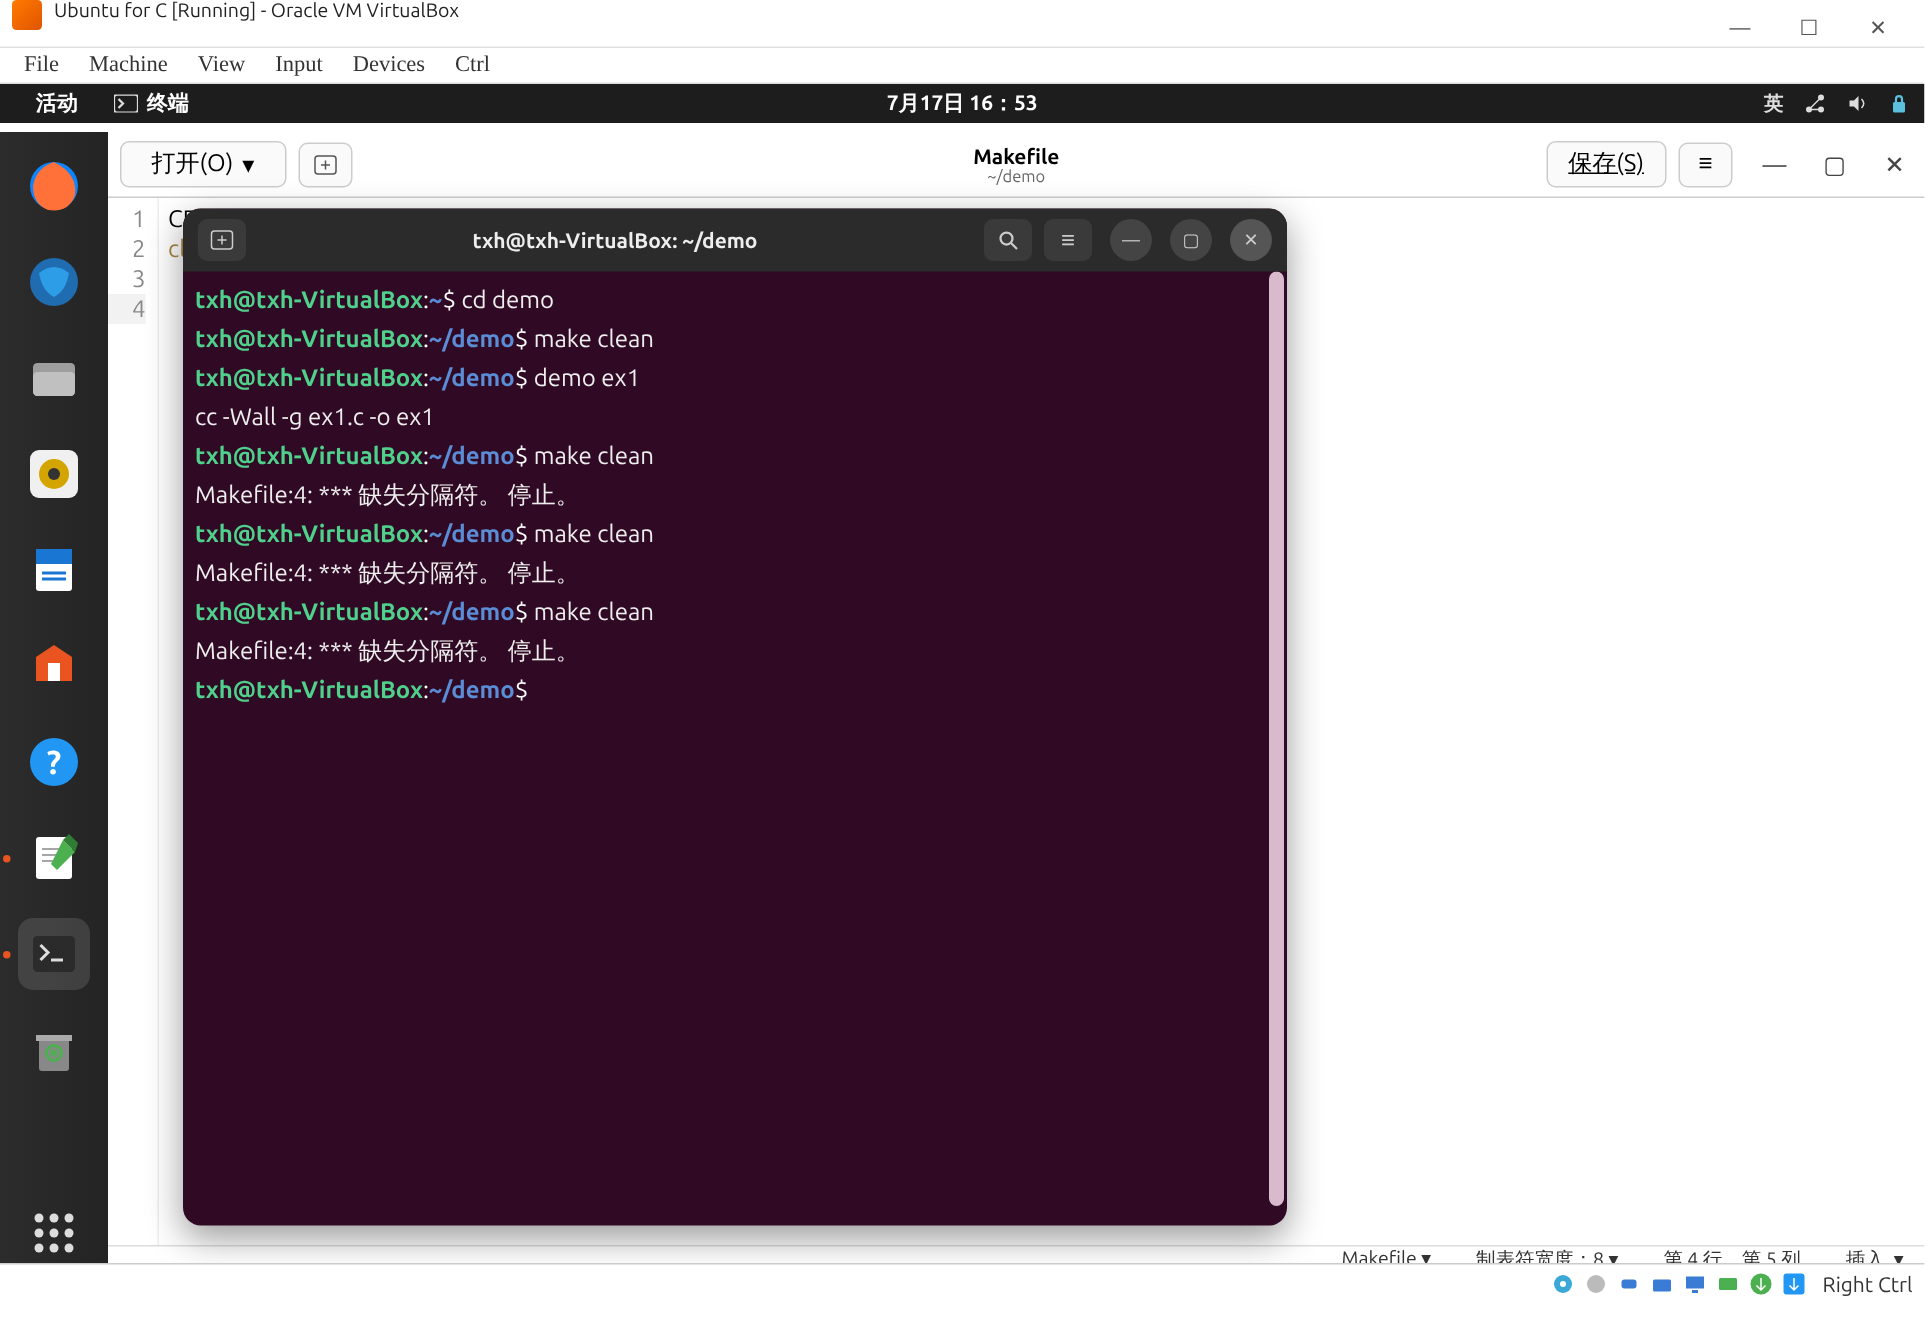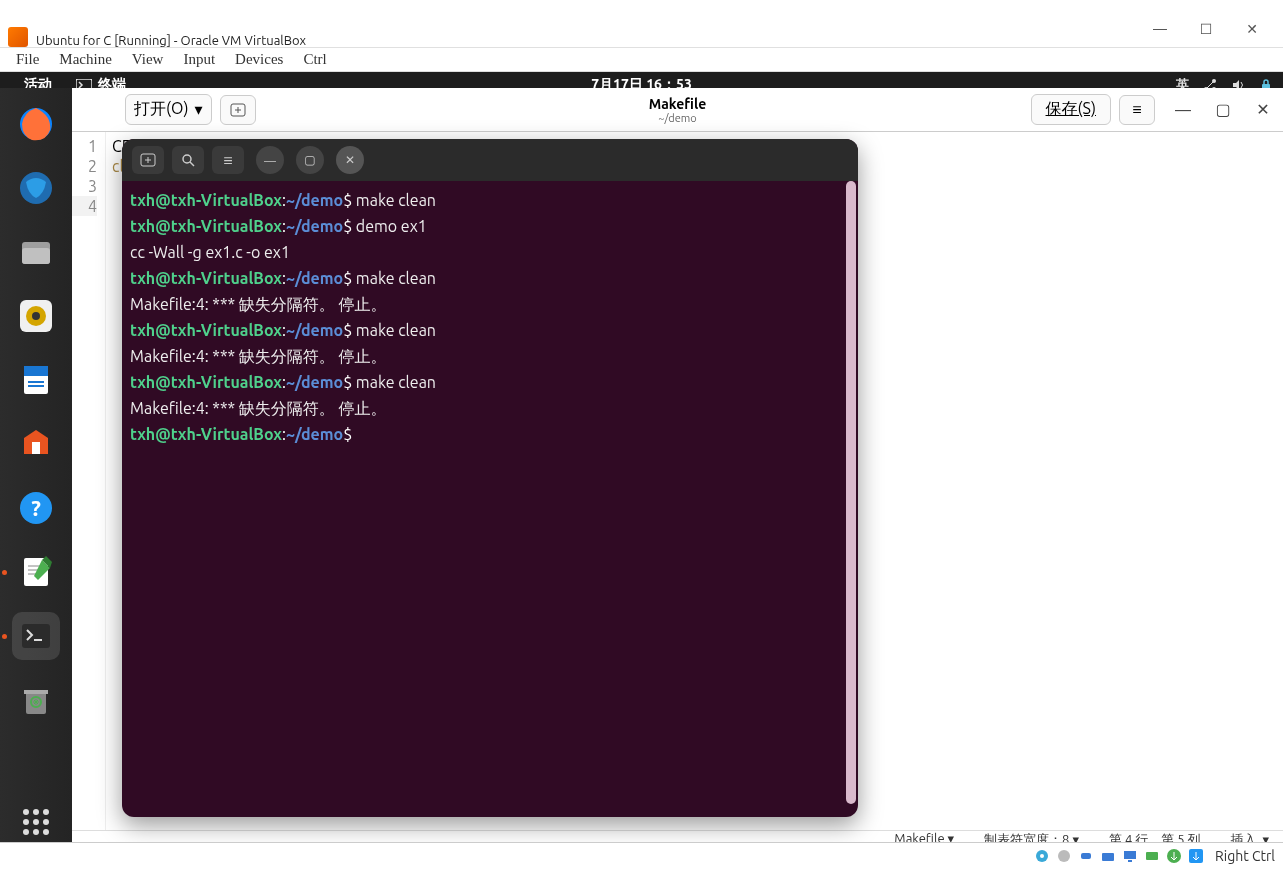--- a/index.html
+++ b/index.html
@@ -1,19 +1,19 @@
 <!DOCTYPE html>
 <html><head>
 <meta charset="utf-8">
 <style>
 * { margin: 0; padding: 0; box-sizing: border-box; font-family: "Segoe UI", "Ubuntu", sans-serif; }
 body { width: 1283px; height: 884px; background: #ffffff; overflow: hidden; position: relative; }
 
 
-.vbox-titlebar { height: 48px; background: #ffffff; display: flex; align-items: flex-end; padding: 0 8px; border-bottom: 1px solid #e0e0e0; }
+.vbox-titlebar { height: 32px; background: #ffffff; display: flex; align-items: flex-start; padding: 0 8px; border-bottom: 1px solid #e0e0e0; }
 .vbox-logo { width: 20px; height: 20px; background: linear-gradient(135deg, #ff7a00, #e05500); border-radius: 3px; margin-right: 8px; }
 .vbox-title { flex: 1; font-size: 13px; color: #222; }
 .vbox-winbtn { width: 46px; height: 36px; display: flex; align-items: center; justify-content: center; color: #555; font-size: 14px; cursor: pointer; }
 
 .vbox-menubar { height: 24px; background: #ffffff; display: flex; align-items: center; padding: 0 6px; gap: 0; border-bottom: 1px solid #ddd; }
 .vbox-menuitem { padding: 2px 10px; font-size: 15px; color: #333; cursor: pointer; font-family: Liberation Serif, serif; }
 
 
 .ubuntu-topbar { height: 26px; background: #1d1d1d; color: #fff; display: flex; align-items: center; font-size: 14px; padding: 0 10px; font-weight: bold; }
 .ubuntu-activities { padding: 0 14px; }
@@ -25,21 +25,21 @@
 
 .ubuntu-dock { position: absolute; left: 0; top: 88px; bottom: 26px; width: 72px; background: linear-gradient(90deg, #2c2c2c, #242424); display: flex; flex-direction: column; align-items: center; padding: 12px 0; gap: 16px; }
 .dock-icon { width: 48px; height: 48px; border-radius: 10px; display: flex; align-items: center; justify-content: center; font-size: 24px; cursor: pointer; position: relative; }
 .dock-icon.active { background: rgba(255,255,255,0.12); }
 .dock-icon.running::before { content:""; position:absolute; left:-10px; width:5px; height:5px; border-radius:50%; background:#e95420; }
 .dock-apps { margin-top: auto; }
 
 
 .gedit-window { position: absolute; left: 72px; top: 88px; right: 0; bottom: 26px; background: #fff; display: flex; flex-direction: column; }
 .gedit-header { height: 44px; background: #ffffff; border-bottom: 1px solid #ccc; display: flex; align-items: center; padding: 0 8px; gap: 8px; }
-.gedit-open-btn { display: flex; align-items: center; border: 1px solid #ccc; border-radius: 6px; padding: 4px 8px; gap: 6px; background: #fafafa; cursor: pointer; margin-left: 45px; }
+.gedit-open-btn { display: flex; align-items: center; border: 1px solid #ccc; border-radius: 6px; padding: 4px 20px; gap: 6px; background: #fafafa; cursor: pointer; }
 .gedit-newtab-btn { width: 36px; height: 30px; border: 1px solid #ccc; border-radius: 6px; display: flex; align-items: center; justify-content: center; cursor: pointer; background: #fafafa; }
 .gedit-title-wrap { position: absolute; left: 50%; transform: translateX(-50%); text-align: center; }
 .gedit-title { font-weight: 600; font-size: 14px; }
 .gedit-subtitle { font-size: 11px; color: #666; }
 .gedit-save-btn { margin-left: auto; border: 1px solid #ccc; border-radius: 6px; padding: 4px 14px; background: #fafafa; cursor: pointer; text-decoration: underline; }
 .gedit-hamburger { width: 36px; height: 30px; border: 1px solid #ccc; border-radius: 6px; display: flex; align-items: center; justify-content: center; cursor: pointer; background: #fafafa; }
 .gedit-headctrl { width: 24px; height: 24px; display: flex; align-items: center; justify-content: center; color: #444; cursor: pointer; margin-left: 8px; }
 
 .gedit-content { flex: 1; display: flex; font-family: "Ubuntu Mono", monospace; font-size: 16px; }
 .gedit-gutter { width: 34px; background: #fff; color: #888; text-align: right; padding: 4px 8px 0 0; border-right: 1px solid #eee; line-height: 20px; }
@@ -260,35 +260,37 @@
 
 <div class="term-window">
   <div class="term-header">
     <div class="term-newtab">
       <svg width="16" height="14">
           <rect x="1" y="1" width="14" height="12" fill="none" stroke="#ccc" rx="2"></rect>
           <line x1="8" y1="4" x2="8" y2="10" stroke="#ccc"></line>
           <line x1="5" y1="7" x2="11" y2="7" stroke="#ccc"></line>
         </svg>
     </div>
+    <div class="term-title">txh@txh-VirtualBox: ~/demo</div>
     <div class="term-btn">
       <svg width="14" height="14">
           <circle cx="6" cy="6" r="4" fill="none" stroke="#ccc" stroke-width="1.5"></circle>
           <line x1="9" y1="9" x2="13" y2="13" stroke="#ccc" stroke-width="1.5"></line>
         </svg>
     </div>
     <div class="term-btn">
         <span>≡</span>
       </div>
     <div class="term-winbtn">—</div>
     <div class="term-winbtn">▢</div>
     <div class="term-winbtn close">✕</div>
   </div>
   <div class="term-body" id="term-body">
     <div class="term-scrollbar"></div>
+  <div><span class="u">txh@txh-VirtualBox</span><span class="d">:</span><span class="p">~</span><span class="d">$</span> <span class="out">cd demo</span></div>
       <div><span class="u">txh@txh-VirtualBox</span><span class="d">:</span><span class="p">~/demo</span><span class="d">$</span> <span class="out">make clean</span></div>
       <div><span class="u">txh@txh-VirtualBox</span><span class="d">:</span><span class="p">~/demo</span><span class="d">$</span> <span class="out">demo ex1</span></div>
       <div><span class="out">cc -Wall -g    ex1.c   -o ex1</span></div>
       <div><span class="u">txh@txh-VirtualBox</span><span class="d">:</span><span class="p">~/demo</span><span class="d">$</span> <span class="out">make clean</span></div>
       <div><span class="out">Makefile:4: *** 缺失分隔符。 停止。</span></div>
       <div><span class="u">txh@txh-VirtualBox</span><span class="d">:</span><span class="p">~/demo</span><span class="d">$</span> <span class="out">make clean</span></div>
       <div><span class="out">Makefile:4: *** 缺失分隔符。 停止。</span></div>
       <div><span class="u">txh@txh-VirtualBox</span><span class="d">:</span><span class="p">~/demo</span><span class="d">$</span> <span class="out">make clean</span></div>
       <div><span class="out">Makefile:4: *** 缺失分隔符。 停止。</span></div>
       <div><span class="u">txh@txh-VirtualBox</span><span class="d">:</span><span class="p">~/demo</span><span class="d">$</span> <span class="out"></span></div>

